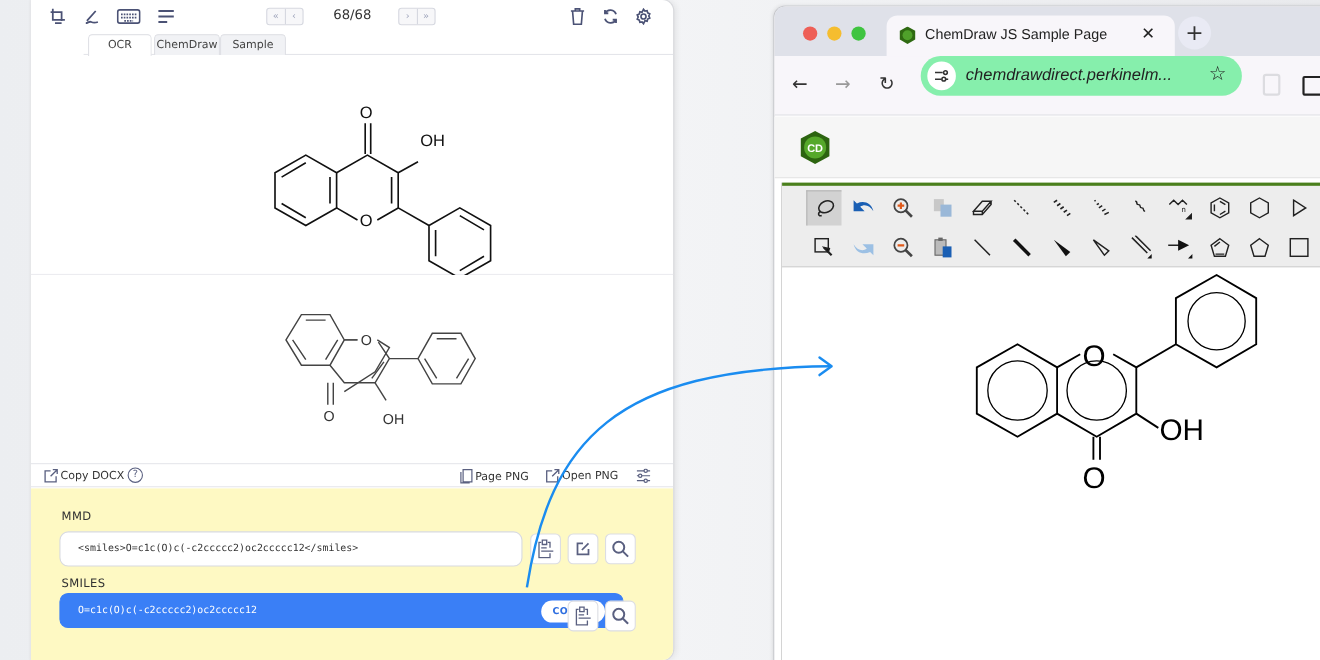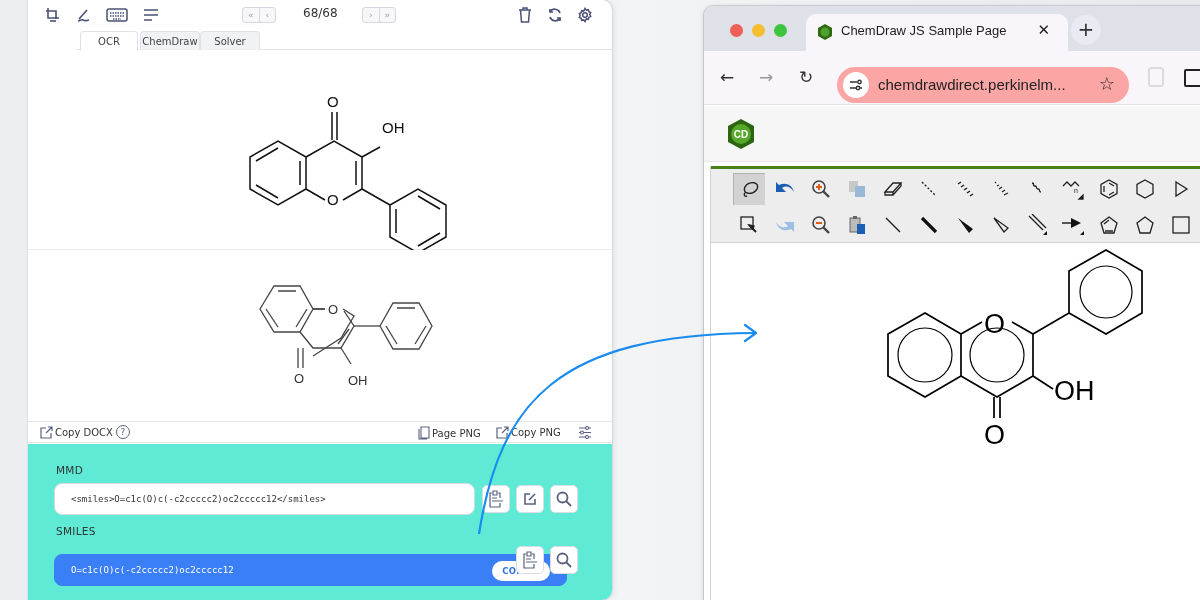--- a/index.html
+++ b/index.html
@@ -28,41 +28,41 @@
   .tab.active { background:#fff; height:20px; }
   .hide-row { position:absolute; top:51px; left:0; right:0; height:26px; border-bottom:1px solid #e8e9ed; }
   .hide-orig { position:absolute; left:16px; top:6px; font-size:10px; color:#333; }
   .thumbs { position:absolute; right:18px; top:5px; font-size:13px; color:#5a6080; }
   .mol-area { position:absolute; left:0; right:0; background:#fff; }
   .mol1 { top:78px; height:172px; border-bottom:1px solid #ececf0; }
   .mol2 { top:251px; height:170px; }
   .actions-row { position:absolute; top:421px; left:0; right:0; height:22px; border-top:1px solid #e6e7eb; border-bottom:1px solid #e6e7eb; background:#fff; font-size:10px; color:#333; }
   .action { position:absolute; top:4px; display:flex; align-items:center; gap:2px; }
   .action svg { flex: none; }
-  .bottom { position:absolute; top:444px; left:0; right:0; bottom:0; background:#5eead4; }
+  .bottom { position:absolute; top:444px; left:0; right:0; bottom:0; background:#fef9c3; }
   .field-label { position:absolute; left:28px; font-size:10.5px; color:#333; letter-spacing:0.3px; }
   .field-box { position:absolute; left:26px; height:32px; border:1px solid #d8dae0; border-radius:8px; background:#fff; font-family:"DejaVu Sans Mono", monospace; font-size:9px; color:#333; padding-left:16px; line-height:30px; }
   .field-box.copied { background:#3a7ff6; border-color:#3a7ff6; color:#fff; }
   .copied-badge { position:absolute; right:16px; top:6px; height:20px; width:58px; border-radius:10px; background:#fff; color:#2f6fe0; font-family:"DejaVu Sans", sans-serif; font-weight:bold; font-size:8.5px; text-align:center; line-height:20px; letter-spacing:0.3px; }
   .sq-btn { position:absolute; width:28px; height:28px; border:1px solid #dcdde3; border-radius:5px; background:#fff; display:flex; align-items:center; justify-content:center; color:#5a6080; }
   
   .browser {
     position:absolute; left:704px; top:6px; width:500px; height:600px;
     background:#fff; border-radius:10px 0 0 0; overflow:hidden;
     box-shadow: -1px 0 4px rgba(0,0,0,0.12), 0 0 0 1px #d6d7dc;
   }
   .tabstrip { position:absolute; top:0; left:0; right:0; height:45px; background:#dfe1e9; }
   .traffic { position:absolute; top:18px; width:13px; height:13px; border-radius:50%; }
   .btab { position:absolute; left:102px; top:8px; width:262px; height:38px; background:#f8f6fa; border-radius:10px 10px 0 0;text-align:center; }
   .btab-title { position:absolute; left:35px; top:9px; font-size:13px; color:#222; font-family:"Liberation Sans", sans-serif; }
   .btab-close { position:absolute; right:18px; top:7px; font-size:15px; color:#222; }
   .newtab { position:absolute; left:367px; top:9px; width:30px; height:30px; border-radius:50%; background:#e9eaf4; font-size:20px; color:#333; text-align:center; line-height:28px; }
   .toolbar { position:absolute; top:45px; left:0; right:0; height:54px; background:#f8f6fa; border-bottom:1px solid #e2e2e6; }
   .nav { position:absolute; top:16px; font-size:17px; color:#333; }
-  .omni { position:absolute; left:133px; top:16px; width:292px; height:36px; border-radius:18px; background:#fca5a5; }
+  .omni { position:absolute; left:133px; top:0; width:292px; height:36px; border-radius:18px; background:#86efac;font-style:italic; }
   .omni-icon { position:absolute; left:6px; top:5px; width:26px; height:26px; border-radius:50%; background:#fff; display:flex; align-items:center; justify-content:center; }
   .omni-url { position:absolute; left:41px; top:9px; font-size:15px; color:#222; font-family:"Liberation Sans", sans-serif; }
   .omni-star { position:absolute; right:14px; top:6px; font-size:18px; color:#222; }
   .page { position:absolute; top:100px; left:0; right:0; bottom:0; background:#fff; }
   .cd-header { position:absolute; top:0; left:0; right:0; height:56px; background:#f6f6f6; border-bottom:1px solid #e6e6e6; }
   .cd-logo { position:absolute; left:22px; top:12px; }
   .cd-editor { position:absolute; top:60px; left:6px; right:0; bottom:0; border-left:1px solid #d4d4d4; }
   .cd-green { position:absolute; top:0; left:0; right:0; height:3px; background:#4a7f1c; }
   .cd-tools { position:absolute; top:3px; left:0; right:0; height:74px; background:#ededed; border-bottom:1px solid #d0d0d0; }
   .tool { position:absolute; width:32px; height:32px; display:flex; align-items:center; justify-content:center; }
@@ -121,21 +121,21 @@
       <svg width="16" height="16" viewBox="0 0 16 16" fill="none" stroke="#4b5275" stroke-width="1.5">
           <circle cx="8" cy="8" r="2.3"></circle>
           <path d="M8 1.5l1.3 1.6 2-.4.5 2 1.9.9-.9 1.9.9 1.9-1.9.9-.5 2-2-.4L8 14.5l-1.3-1.6-2 .4-.5-2-1.9-.9.9-1.9-.9-1.9 1.9-.9.5-2 2 .4z"></path>
         </svg>
     </span>
   </div>
 
   <div class="tabs">
     <div class="tab active" style="left:4px;width:58px">OCR</div>
     <div class="tab" style="left:64px;width:60px">ChemDraw</div>
-    <div class="tab" style="left:124px;width:60px">Solver</div>
+    <div class="tab" style="left:124px;width:60px">Sample</div>
   </div>
 
 
   <div class="mol-area mol1">
     <svg width="584" height="172" viewBox="0 0 584 172">
       <g stroke="#111" stroke-width="1.5" fill="none">
 
         <path d="M222 111 L222 79 L250 63 L278 79 L278 111 L250 127 Z"></path>
         <path d="M228 83 L250 70 M272 83 L272 107 M250 120 L228 107"></path>
 
@@ -200,21 +200,21 @@
     <span class="action" style="left:390px">
       <svg width="12" height="14" viewBox="0 0 12 14" fill="none" stroke="#5a6080" stroke-width="1.1">
           <path d="M3 1h8v11H3zM1 3v10h8"></path>
         </svg>
       <span>Page PNG</span>
     </span>
     <span class="action" style="left:468px">
       <svg width="13" height="13" viewBox="0 0 13 13" fill="none" stroke="#5a6080" stroke-width="1.2">
           <path d="M6 2H1v10h10V7M8 1h4v4M12 1L6 7"></path>
         </svg>
-      <span>Copy PNG</span>
+      <span>Open PNG</span>
     </span>
     <span class="action" style="left:550px">
       <svg width="14" height="13" viewBox="0 0 14 13" fill="none" stroke="#5a6080" stroke-width="1.1">
           <path d="M1 2h12M1 6.5h12M1 11h12"></path>
           <circle cx="9" cy="2" r="1.5" fill="#fff"></circle>
           <circle cx="4" cy="6.5" r="1.5" fill="#fff"></circle>
           <circle cx="9" cy="11" r="1.5" fill="#fff"></circle>
         </svg>
     </span>
   </div>
@@ -236,21 +236,21 @@
         </svg>
     </div>
     <div class="sq-btn" style="left:522px;top:41px">
       <svg width="16" height="16" viewBox="0 0 16 16" fill="none" stroke="#5a6080" stroke-width="1.8">
           <circle cx="6.5" cy="6.5" r="5"></circle>
           <path d="M10 10l5 5"></path>
         </svg>
     </div>
 
     <span class="field-label" style="top:81px">SMILES</span>
-    <div class="field-box copied" style="top:110px;width:513px">
+    <div class="field-box copied" style="top:95px;width:513px">
       <span>O=c1c(O)c(-c2ccccc2)oc2ccccc12</span>
       <span class="copied-badge">COPIED</span>
     </div>
     <div class="sq-btn" style="left:488px;top:102px">
       <svg width="16" height="18" viewBox="0 0 16 18" fill="none" stroke="#5a6080" stroke-width="1.2">
           <path d="M4 3H2v14h10v-4M10 3h2v5M5 1h4v4H5z"></path>
           <path d="M4 8h5M4 11h5M8 11h7"></path>
         </svg>
     </div>
     <div class="sq-btn" style="left:522px;top:102px">

